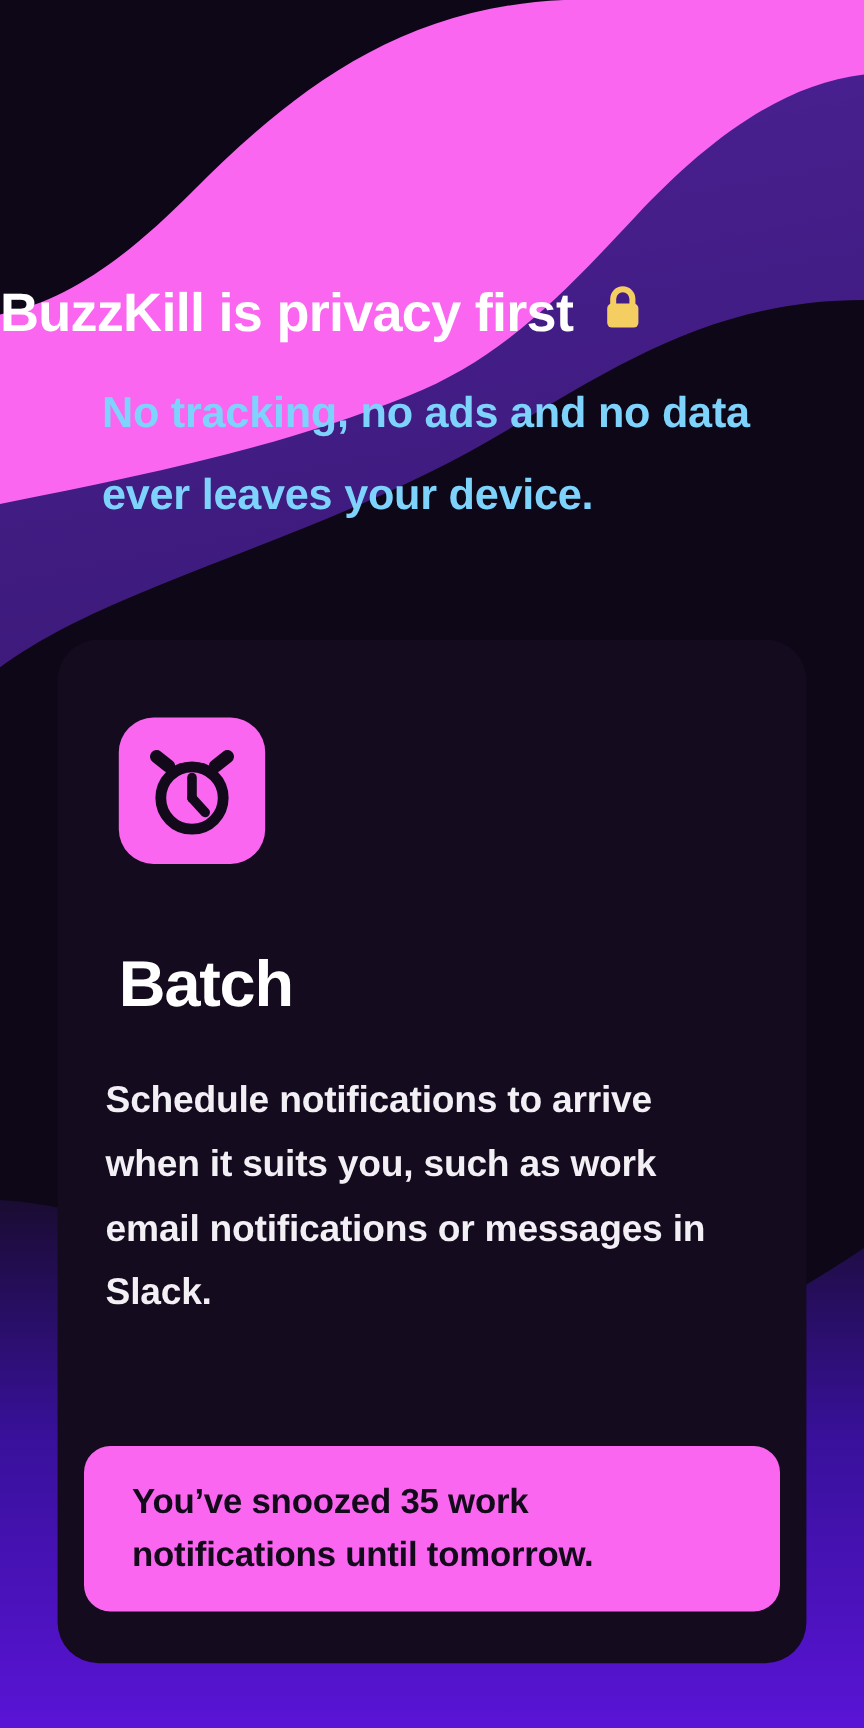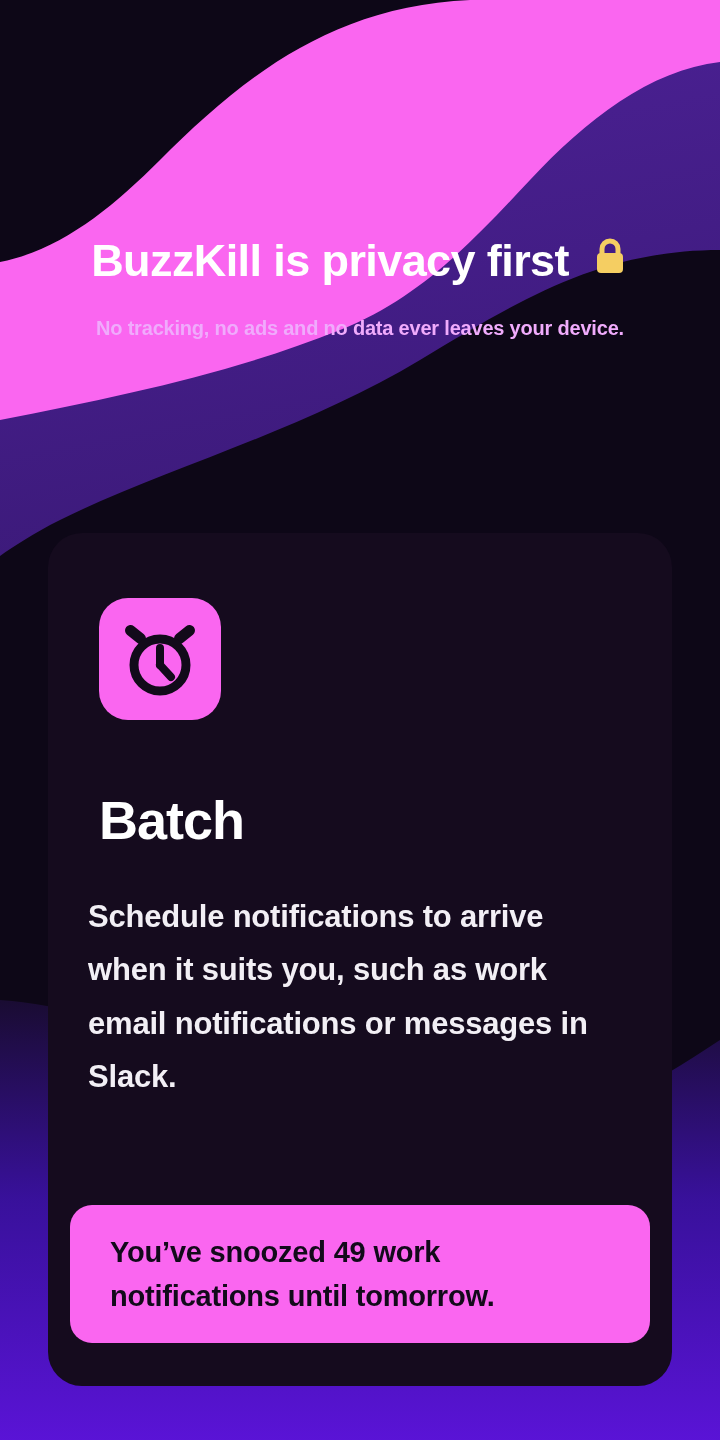--- a/index.html
+++ b/index.html
@@ -28,44 +28,44 @@
     height:1440px;
     pointer-events:none;
   }
 
   
   .hero {
     position:absolute;
     top:236px;
     left:0;
     width:720px;
-    text-align:center;
     z-index:5;
   }
   .hero-title {
     font-size:45px;
     font-weight:bold;
     color:#FFFFFF;
     letter-spacing:-0.6px;
     line-height:1.12;
     white-space:nowrap;
   }
   .hero-title .lock-icon {
     display:inline-block;
     vertical-align:-2px;
     margin-left:10px;
   }
   .hero-sub {
     margin-top:22px;
-    font-size:20px;
-    font-weight:bold;
-    color:#f0abfc;
+    font-size:36px;
+    font-weight:bold;
+    color:#7dd3fc;
     line-height:1.88;
     letter-spacing:-0.2px;
     padding:0 70px;
+    margin-left:15px;
   }
 
   
   .card {
     position:absolute;
     left:48px;
     top:533px;
     width:624px;
     height:853px;
     background:#150B1E;
@@ -189,18 +189,18 @@
 
         <path d="M42 48 L53 60" stroke="#120A1A" stroke-width="8" stroke-linecap="round"></path>
       </svg>
     </div>
 
     <div class="card-title">Batch</div>
 
     <div class="card-body">Schedule notifications to arrive when it suits you, such as work email notifications or messages in Slack.</div>
 
     <div class="notif-banner">
-      <div class="notif-text">You’ve snoozed 49 work notifications until tomorrow.</div>
+      <div class="notif-text">You’ve snoozed 35 work notifications until tomorrow.</div>
     </div>
 
   </div>
 
 </div>
 
 </body></html>

